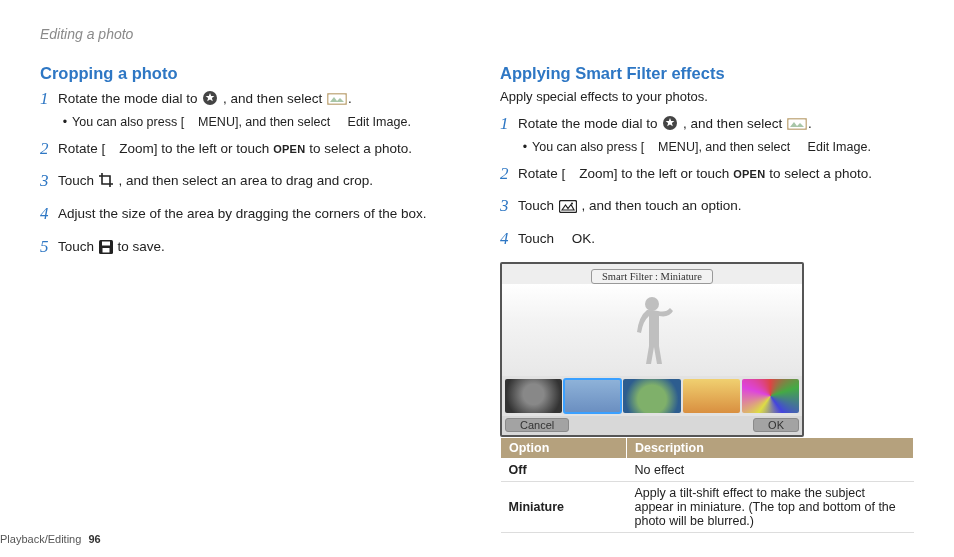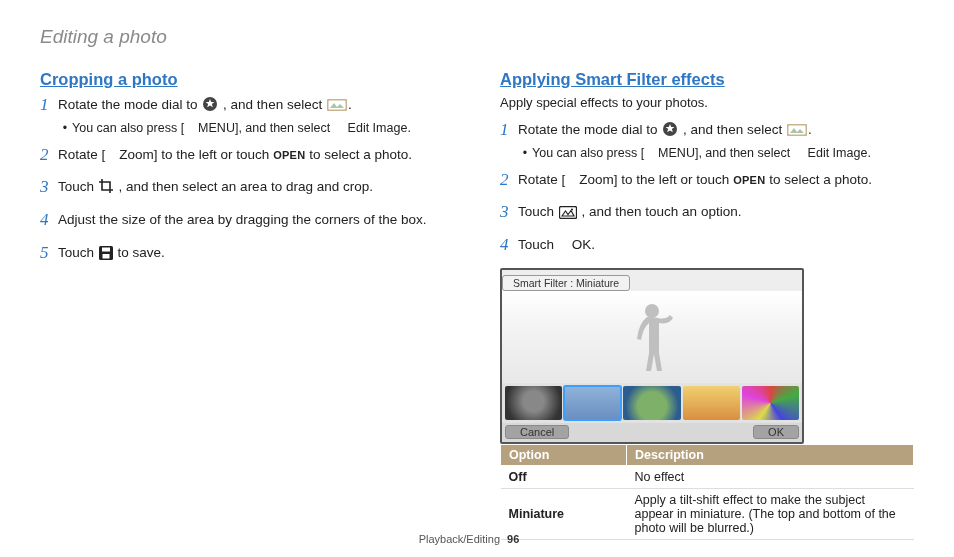--- a/index.html
+++ b/index.html
@@ -15,38 +15,37 @@
   }
   .page {
     position: relative;
     width: 100%;
     height: 100%;
     box-sizing: border-box;
     padding: 26px 40px 0 40px;
   }
   .page-header {
     color: #8a8a8a;
-    font-size: 19px;
+    font-size: 14px;
     font-style: italic;
     margin-bottom: 22px;
   }
   .columns {
     display: flex;
     gap: 46px;
   }
   .col {
     flex: 1 1 0;
     min-width: 0;
   }
   h2.section-title {
     color: #2e77c4;
     font-size: 16.5px;
     font-weight: 700;
     margin: 0 0 6px 0;
-    text-decoration: underline;
   }
   .subtitle {
     margin: 0 0 10px 0;
     font-size: 13px;
   }
   ol.steps {
     list-style: none;
     padding: 0;
     margin: 0;
   }
@@ -101,21 +100,22 @@
   
   .sf-shot {
     border: 2px solid #555;
     border-radius: 2px;
     width: 300px;
     margin-top: 6px;
     background: #eee;
     overflow: hidden;
   }
   .sf-title-row {
-    text-align: left;
+    text-align: center;
+    font-family: Liberation Serif, serif;
   }
   .sf-titlebox {
     display: inline-block;
     background: #f2f2f2;
     border: 1px solid #999;
     border-radius: 3px;
     padding: 1px 10px;
     font-size: 10.5px;
     margin: 5px auto 0 auto;
     color: #333;
@@ -181,21 +181,20 @@
     font-weight: 700;
     width: 110px;
   }
 
   
   .page-footer {
     position: absolute;
     bottom: 12px;
     left: 0;
     right: 16px;
-    text-align: center;
     font-size: 11px;
     color: #555;
   }
   .page-footer .pn {
     font-weight: 700;
     color: #333;
     margin-left: 4px;
   }
 </style>
 </head>

